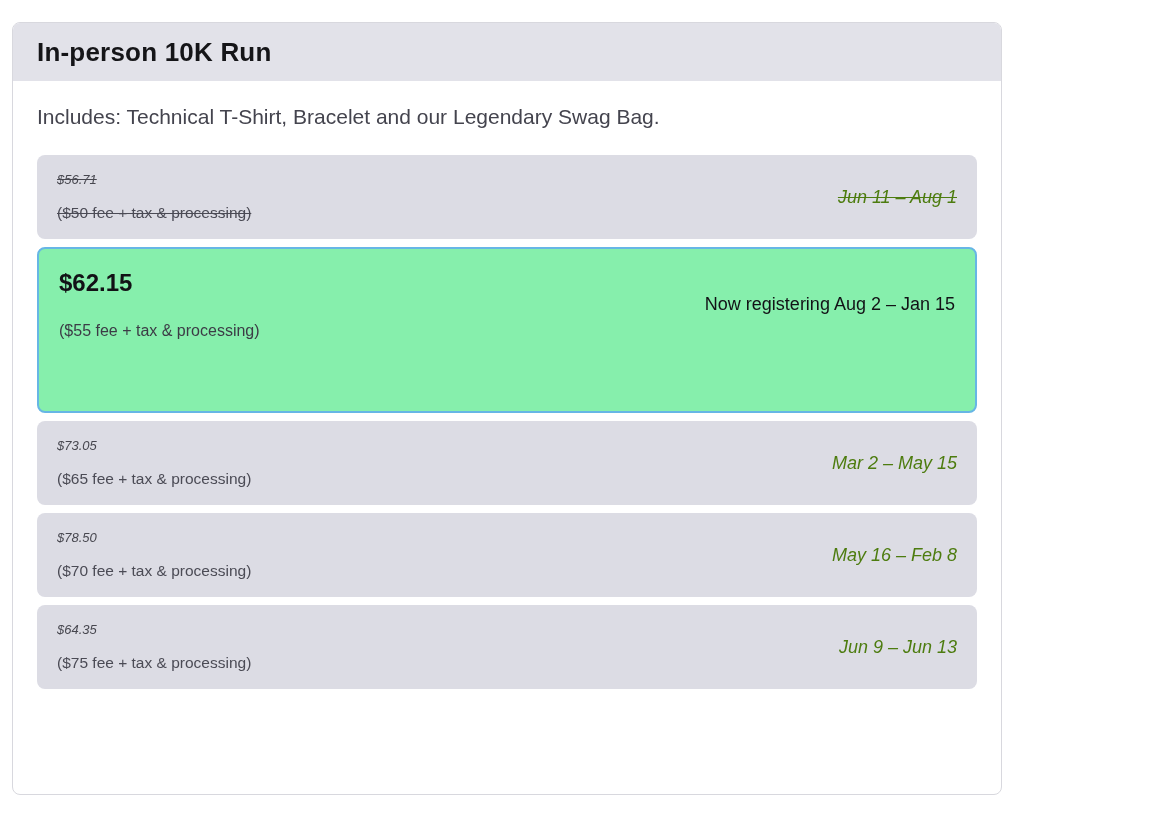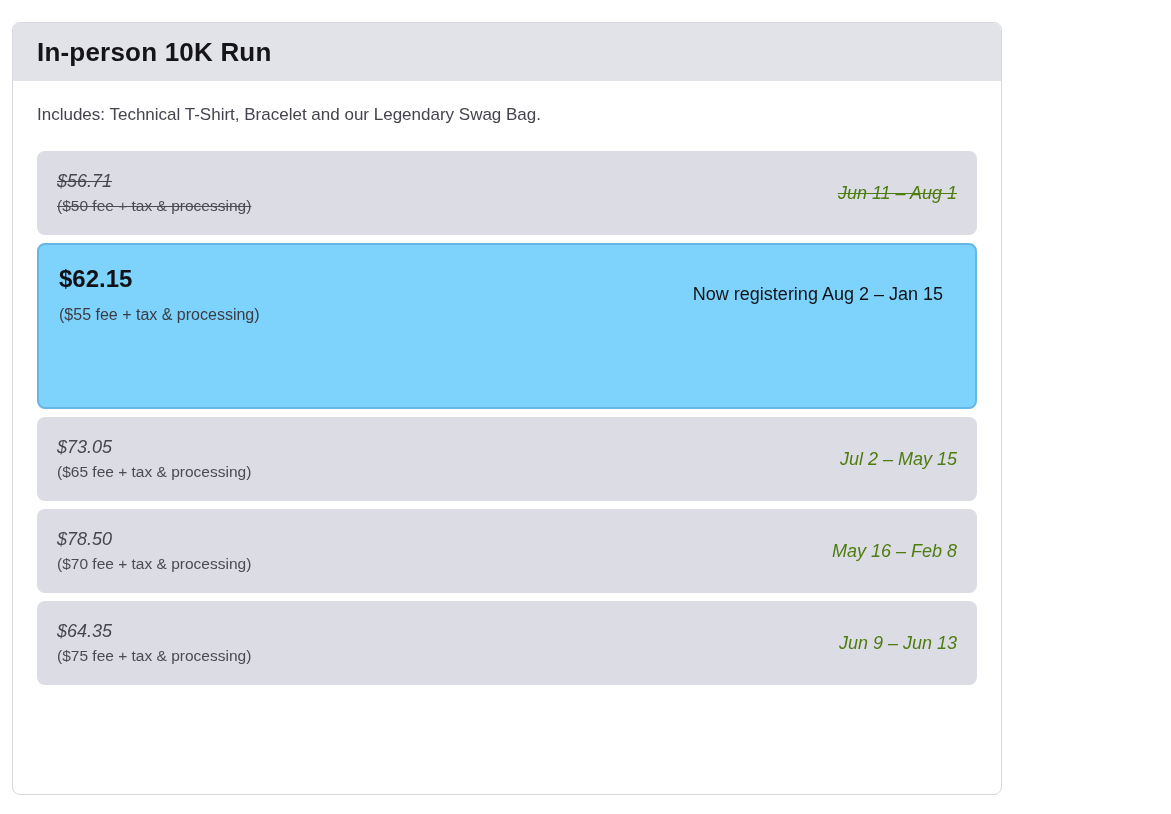--- a/index.html
+++ b/index.html
@@ -26,59 +26,60 @@
     align-items: center;
   }
   .card-title {
     font-size: 26px;
     font-weight: 800;
     color: #151518;
     letter-spacing: 0.2px;
   }
   .card-body { padding: 24px 24px 0 24px; }
   .includes {
-    font-size: 17px;
+    font-size: 21px;
     color: #44444e;
     margin-bottom: 26px;
   }
   .tier {
     background: var(--row-bg, #dcdce4);
     border-radius: 8px;
     padding: 16px 20px;
     height: 84px;
     margin-bottom: 8px;
     display: flex;
     justify-content: space-between;
     align-items: center;
   }
   .tier-left { display: flex; flex-direction: column; gap: 5px; }
   .price {
-    font-size: 18px;
+    font-size: 13px;
     font-style: italic;
     color: #47474f;
   }
   .fee {
     font-size: 15.5px;
     color: #4b4b55;
+    margin-top: 12px;
   }
   .dates {
     font-size: 18px;
     font-style: italic;
     color: #4d7c0f;
     white-space: nowrap;
   }
   .tier.past .price,
   .tier.past .fee,
   .tier.past .dates { text-decoration: line-through; }
 
   .tier.active {
-    background: #7dd3fc;
+    background: #86efac;
     border: 2px solid var(--active-border, #67b6e5);
     height: 166px;
-    padding: 20px 30px 16px 18px;
+    padding: 20px 18px 16px 18px;
     flex-direction: column;
     align-items: stretch;
     justify-content: space-between;
   }
   .active-top {
     display: flex;
     justify-content: space-between;
     align-items: center;
     padding: 0 2px;
   }
@@ -142,21 +143,21 @@
         <div class="dates dates-active">Now registering Aug 2 – Jan 15</div>
       </div>
     </div>
 
 
     <div class="tier future">
       <div class="tier-left">
         <div class="price">$73.05</div>
         <div class="fee">($65 fee + tax &amp; processing)</div>
       </div>
-      <div class="dates">Jul 2 – May 15</div>
+      <div class="dates">Mar 2 – May 15</div>
     </div>
 
     <div class="tier future">
       <div class="tier-left">
         <div class="price">$78.50</div>
         <div class="fee">($70 fee + tax &amp; processing)</div>
       </div>
       <div class="dates">May 16 – Feb 8</div>
     </div>
 

